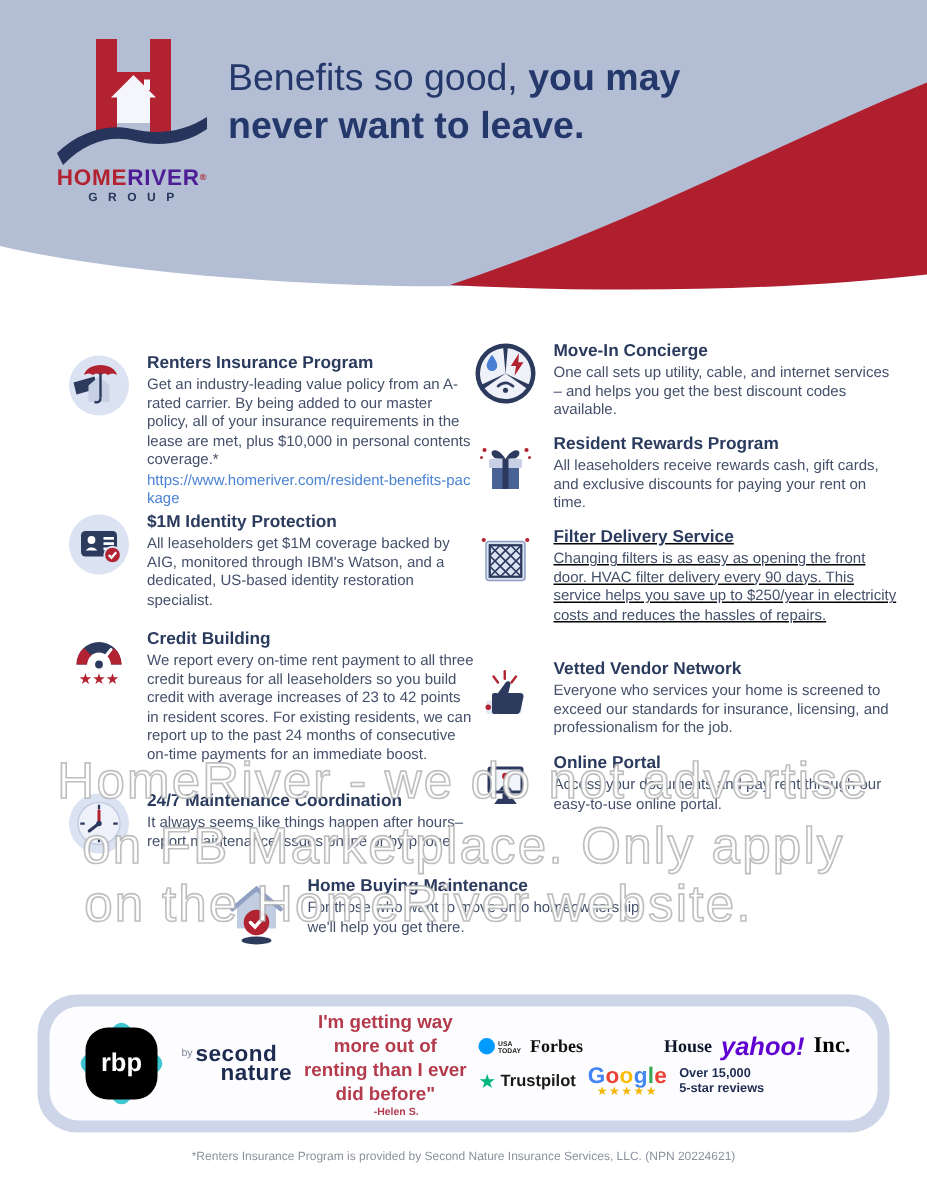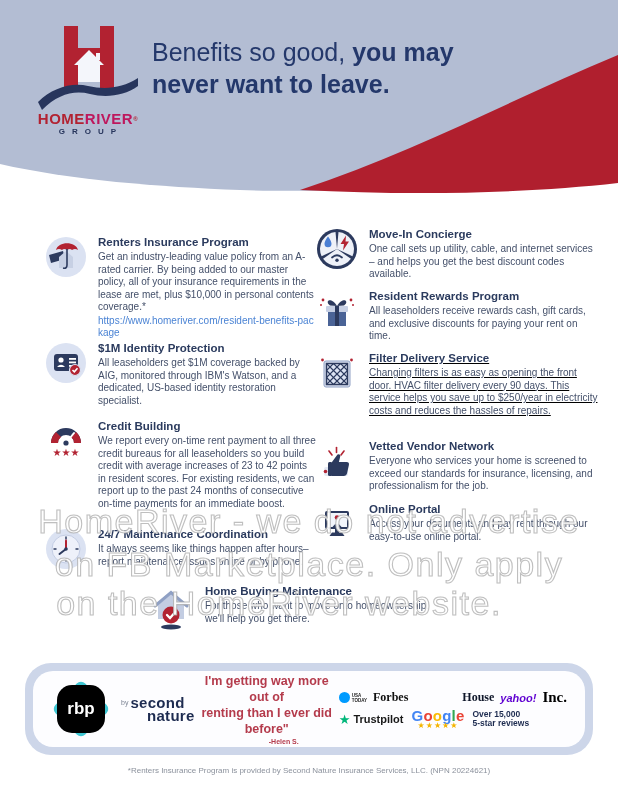--- a/index.html
+++ b/index.html
@@ -5,21 +5,21 @@
   * { box-sizing: border-box; margin: 0; padding: 0; }
   body { background: #e8e8e8; font-family: "Liberation Sans", sans-serif; }
   .page { position: relative; width: 618px; height: 800px; background: #fff; overflow: hidden; margin: 0 auto; }
 
   
   .header-waves { position: absolute; top: 0; left: 0; }
   .logo { position: absolute; left: 36px; top: 26px; width: 104px; height: 118px; }
   .logo-mark { display: block; margin: 0 auto; }
   .logo-text { text-align: center; font-weight: bold; font-size: 15px; letter-spacing: 0.5px; line-height: 14px; margin-top: -2px; }
   .logo-home { color: #b22231; }
-  .logo-river { color: #be185d; }
+  .logo-river { color: #4c1d95; }
   .logo-reg { font-size: 6px; vertical-align: top; color: #b22231; }
   .logo-group { text-align: center; color: #27355c; font-size: 8px; font-weight: bold; letter-spacing: 7px; margin-top: 1px; padding-left: 6px; }
   .headline { position: absolute; left: 152px; top: 36px; font-size: 25px; line-height: 32px; color: #24386b; font-weight: 400; }
   .headline b { font-weight: 700; }
 
   
   .item { position: absolute; display: flex; gap: 11px; }
   .item .ic { flex: 0 0 42px; width: 42px; }
   .item h3 { font-size: 11.5px; font-weight: 700; color: #2b3b5e; margin-bottom: 3px; }
   .item p { font-size: 10px; line-height: 12.5px; color: #44506a; }
@@ -51,21 +51,21 @@
   .quote-line { color: #b43b4c; font-weight: 700; font-size: 12.5px; line-height: 16px; }
   .quote-attr { color: #b43b4c; font-size: 7px; font-weight: 700; text-align: right; padding-right: 34px; margin-top: 1px; }
   .press-block { flex: 0 0 188px; }
   .press-row { display: flex; align-items: center; justify-content: flex-start; gap: 6px; }
   .press-row2 { margin-top: 3px; gap: 8px; }
   .usatoday { display: flex; align-items: center; gap: 2px; }
   .usat-dot { width: 11px; height: 11px; border-radius: 50%; background: #009bff; }
   .usat-txt { font-size: 4.5px; font-weight: 700; color: #1a1a1a; line-height: 5px; }
   .forbes { font-family: "Liberation Serif", serif; font-weight: 700; font-size: 12px; color: #111; }
   .housebeautiful { font-family: "Liberation Serif", serif; font-weight: 700; font-size: 12px; color: #0f172a; margin-left: 48px; }
-  .yahoo { font-weight: 700; font-size: 11px; color: #5f01d1; font-style: italic; }
+  .yahoo { font-weight: 700; font-size: 17px; color: #5f01d1; font-style: italic; }
   .inc { font-family: "Liberation Serif", serif; font-weight: 900; font-size: 15px; color: #000; }
   .trustpilot { display: flex; align-items: center; gap: 3px; }
   .tp-star { color: #00b67a; font-size: 13px; }
   .tp-txt { font-size: 11px; font-weight: 700; color: #191919; }
   .google-wrap { text-align: center; line-height: 13px; }
   .google-logo { font-size: 15px; font-weight: 700; letter-spacing: 0.2px; }
   .google-stars { color: #f4b400; font-size: 8px; letter-spacing: 1px; line-height: 7px; }
   .reviews { font-size: 8.5px; font-weight: 700; color: #1d2b50; line-height: 9.5px; }
 
   .disclaimer { position: absolute; left: 0; right: 0; top: 766px; text-align: center; font-size: 8px; color: #8b919c; }

